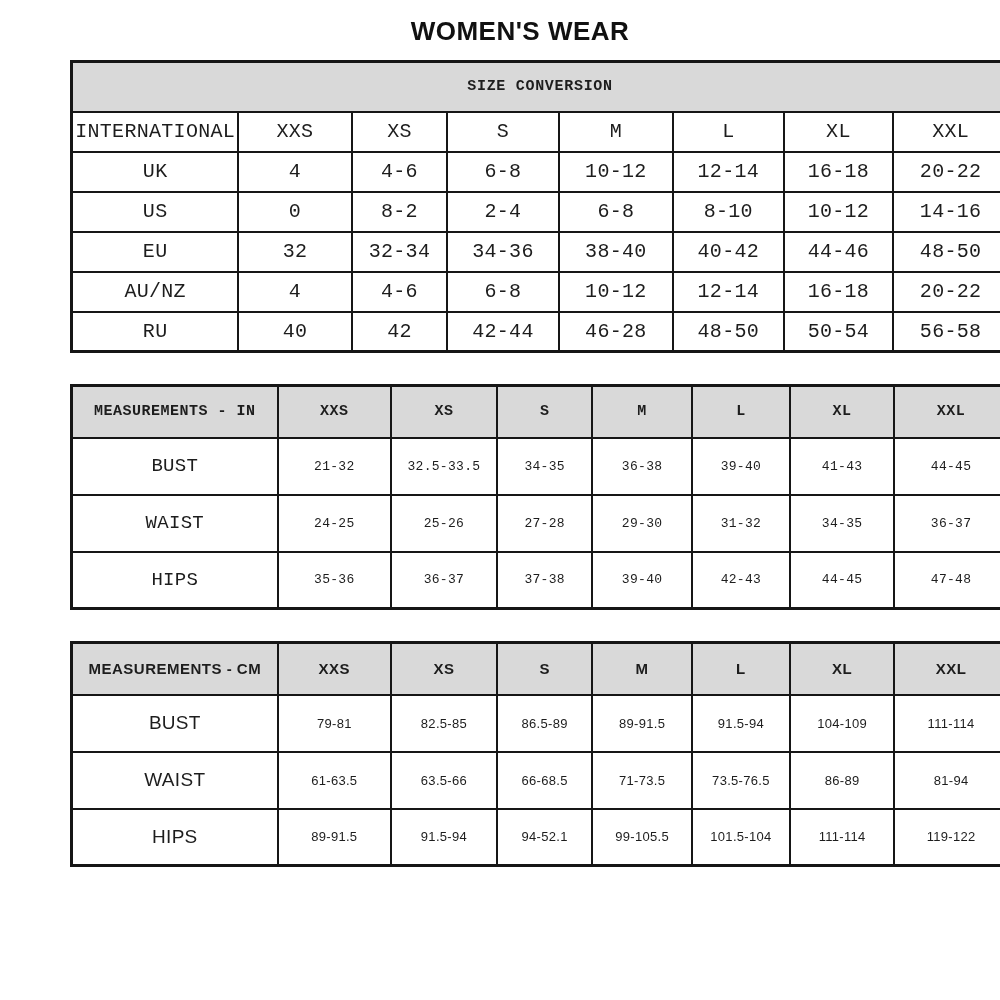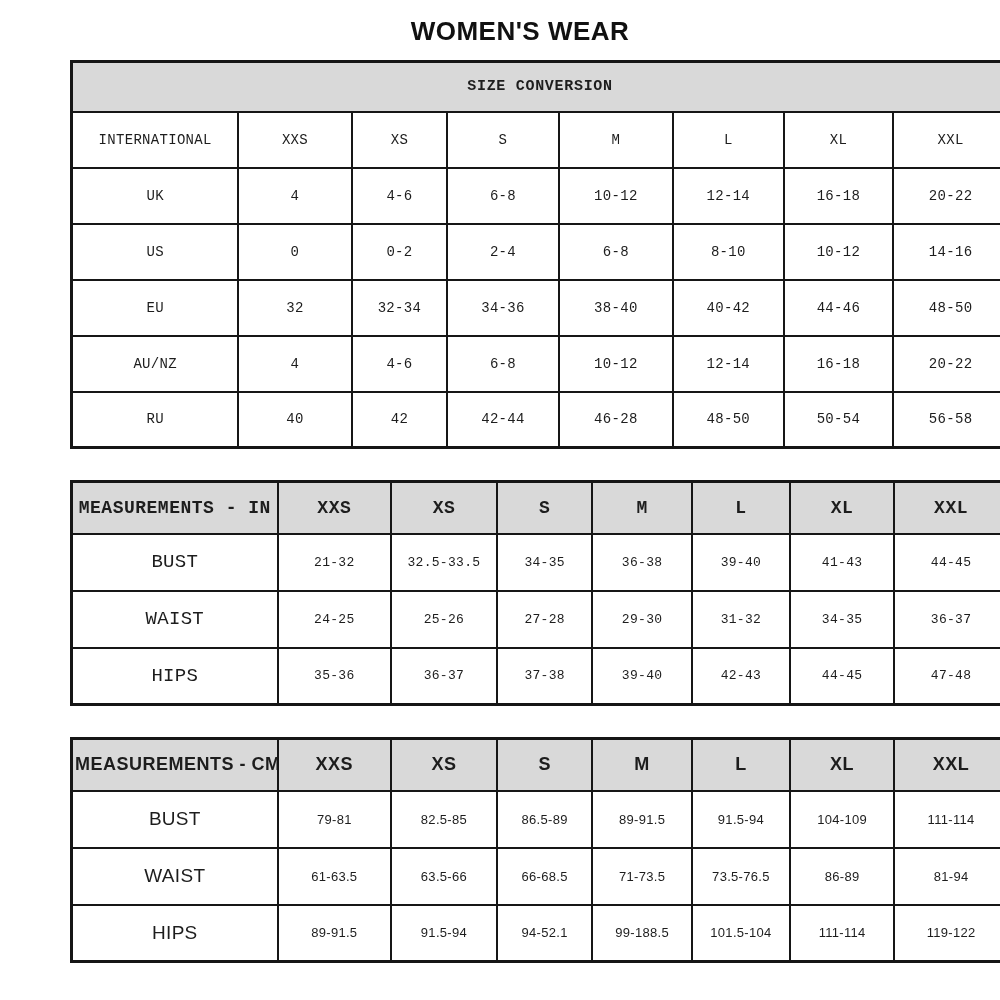--- a/index.html
+++ b/index.html
@@ -35,34 +35,34 @@
     border:2px solid var(--border);
     text-align:center;
     vertical-align:middle;
     padding:0 2px;
     letter-spacing:0.3px;
     overflow:hidden;
     white-space:nowrap;
   }
   .gap{margin-bottom:31px;font-family:Liberation Mono, monospace;}
   
-  .t1 td{height:56px;font-size:14px;}
+  .t1 td{height:40px;font-size:20px;}
   .t1 .bar-cell{
     background:var(--header-bg);
     font-weight:700;
     font-size:15px;
     letter-spacing:0.7px;
     height:50px;
   }
   
   .meas td{height:57px;font-size:13px;}
   .meas .head td{
     background:var(--header-bg);
     font-weight:700;
-    font-size:18px;
+    font-size:15px;
     height:52px;
     letter-spacing:0.5px;
   }
   .meas td.rlabel{font-size:19px;}
 </style>
 </head>
 <body>
 
 <div class="page">
 
@@ -99,21 +99,21 @@
         <td>4-6</td>
         <td>6-8</td>
         <td>10-12</td>
         <td>12-14</td>
         <td>16-18</td>
         <td>20-22</td>
       </tr>
       <tr>
         <td class="rlabel">US</td>
         <td>0</td>
-        <td>0-2</td>
+        <td>8-2</td>
         <td>2-4</td>
         <td>6-8</td>
         <td>8-10</td>
         <td>10-12</td>
         <td>14-16</td>
       </tr>
       <tr>
         <td class="rlabel">EU</td>
         <td>32</td>
         <td>32-34</td>
@@ -241,21 +241,21 @@
         <td>71-73.5</td>
         <td>73.5-76.5</td>
         <td>86-89</td>
         <td>81-94</td>
       </tr>
       <tr>
         <td class="rlabel">HIPS</td>
         <td>89-91.5</td>
         <td>91.5-94</td>
         <td>94-52.1</td>
-        <td>99-188.5</td>
+        <td>99-105.5</td>
         <td>101.5-104</td>
         <td>111-114</td>
         <td>119-122</td>
       </tr>
     </tbody>
   </table>
 
 </div>
 
 </body></html>

